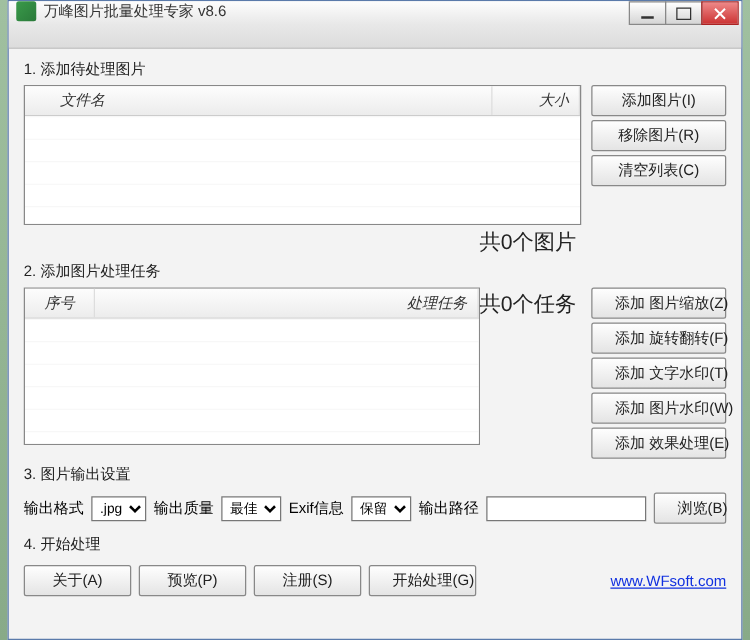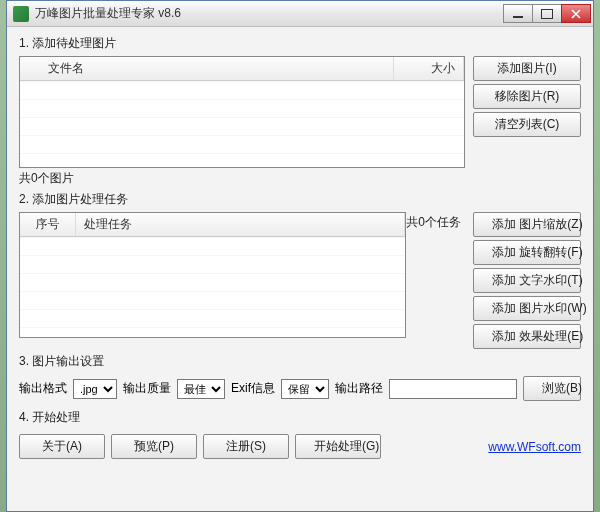--- a/index.html
+++ b/index.html
@@ -16,25 +16,24 @@
   .bg-block { position:absolute; background:#2a7a3a; }
   .window {
     position: absolute;
     top: 0; left: 6px; right: 6px; bottom: 0;
     background: #f3f3f3;
     border: 1px solid #5a7aaa;
     display: flex;
     flex-direction: column;
   }
   .titlebar {
-    height: 26px;
+    height: 38px;
     background: linear-gradient(180deg, #fdfdfd 0%, #e8e8e8 50%, #dcdcdc 100%);
     border-bottom: 1px solid #bbb;
     display: flex;
-    align-items: center;
     padding: 0 2px 0 6px;
     gap: 6px;
   }
   .app-icon {
     width: 16px; height: 16px;
     background: linear-gradient(135deg, #3a9a4a, #2a7a3a);
     border-radius: 2px;
   }
   .title-text { flex: 1; color: #333; font-size: 12px; }
   .winbtns { display: flex; gap: 0; }
@@ -54,33 +53,34 @@
     padding: 6px 12px 8px 12px;
     display:flex; flex-direction:column;
     gap: 2px;
   }
   .section-label { color:#222; margin-top:2px; margin-bottom:2px; }
   .row { display:flex; gap:8px; align-items:flex-start; }
   .listbox {
     background:#fff;
     border:1px solid #888;
     flex:1;
+    font-style:italic;
   }
   .list-header { display:flex; background:linear-gradient(#fdfdfd,#ececec); border-bottom:1px solid #ccc; }
   .list-header .col { padding:3px 8px; border-right:1px solid #ddd; color:#333; }
   .list-body { height:86px; background:repeating-linear-gradient(#fff,#fff 18px,transparent 18px,transparent 18px); position:relative; }
   .list-body2 { height:100px; }
   .list-rows::after {
     content:""; position:absolute; left:0; right:0; top:0; bottom:0;
     background-image: linear-gradient(#eee 1px, transparent 1px);
     background-size: 100% 18px;
     opacity:0.6;
     pointer-events:none;
   }
-  .count-label { color:#222; font-size:12px; padding:2px 4px 0 0;}
+  .count-label { text-align:right; color:#222; font-size:17px; padding:2px 4px 0 0;}
   .sidebtns { display:flex; flex-direction:column; gap:3px; width:108px;}
   .btn {
     border:1px solid #888;
     background: linear-gradient(180deg,#fefefe,#e4e4e4);
     padding: 3px 18px;
     text-align:center;
     font-size:12px;
     color:#222;
     white-space:nowrap;
     cursor:pointer;
@@ -152,21 +152,21 @@
         <div class="btn">清空列表(C)</div>
       </div>
     </div>
 
     <div class="section-label">2. 添加图片处理任务</div>
     <div class="row">
       <div style="flex:1; display:flex; flex-direction:row;">
         <div class="listbox">
           <div class="list-header">
             <div class="col" style="width:56px; text-align:center;">序号</div>
-            <div class="col" style="flex:1;">处理任务</div>
+            <div class="col" style="flex:1;text-align:right;">处理任务</div>
           </div>
           <div class="list-body list-body2 list-rows"></div>
         </div>
         <div class="count-label">共0个任务</div>
       </div>
       <div class="sidebtns">
         <div class="btn">添加 图片缩放(Z)</div>
         <div class="btn">添加 旋转翻转(F)</div>
         <div class="btn">添加 文字水印(T)</div>
         <div class="btn">添加 图片水印(W)</div>

